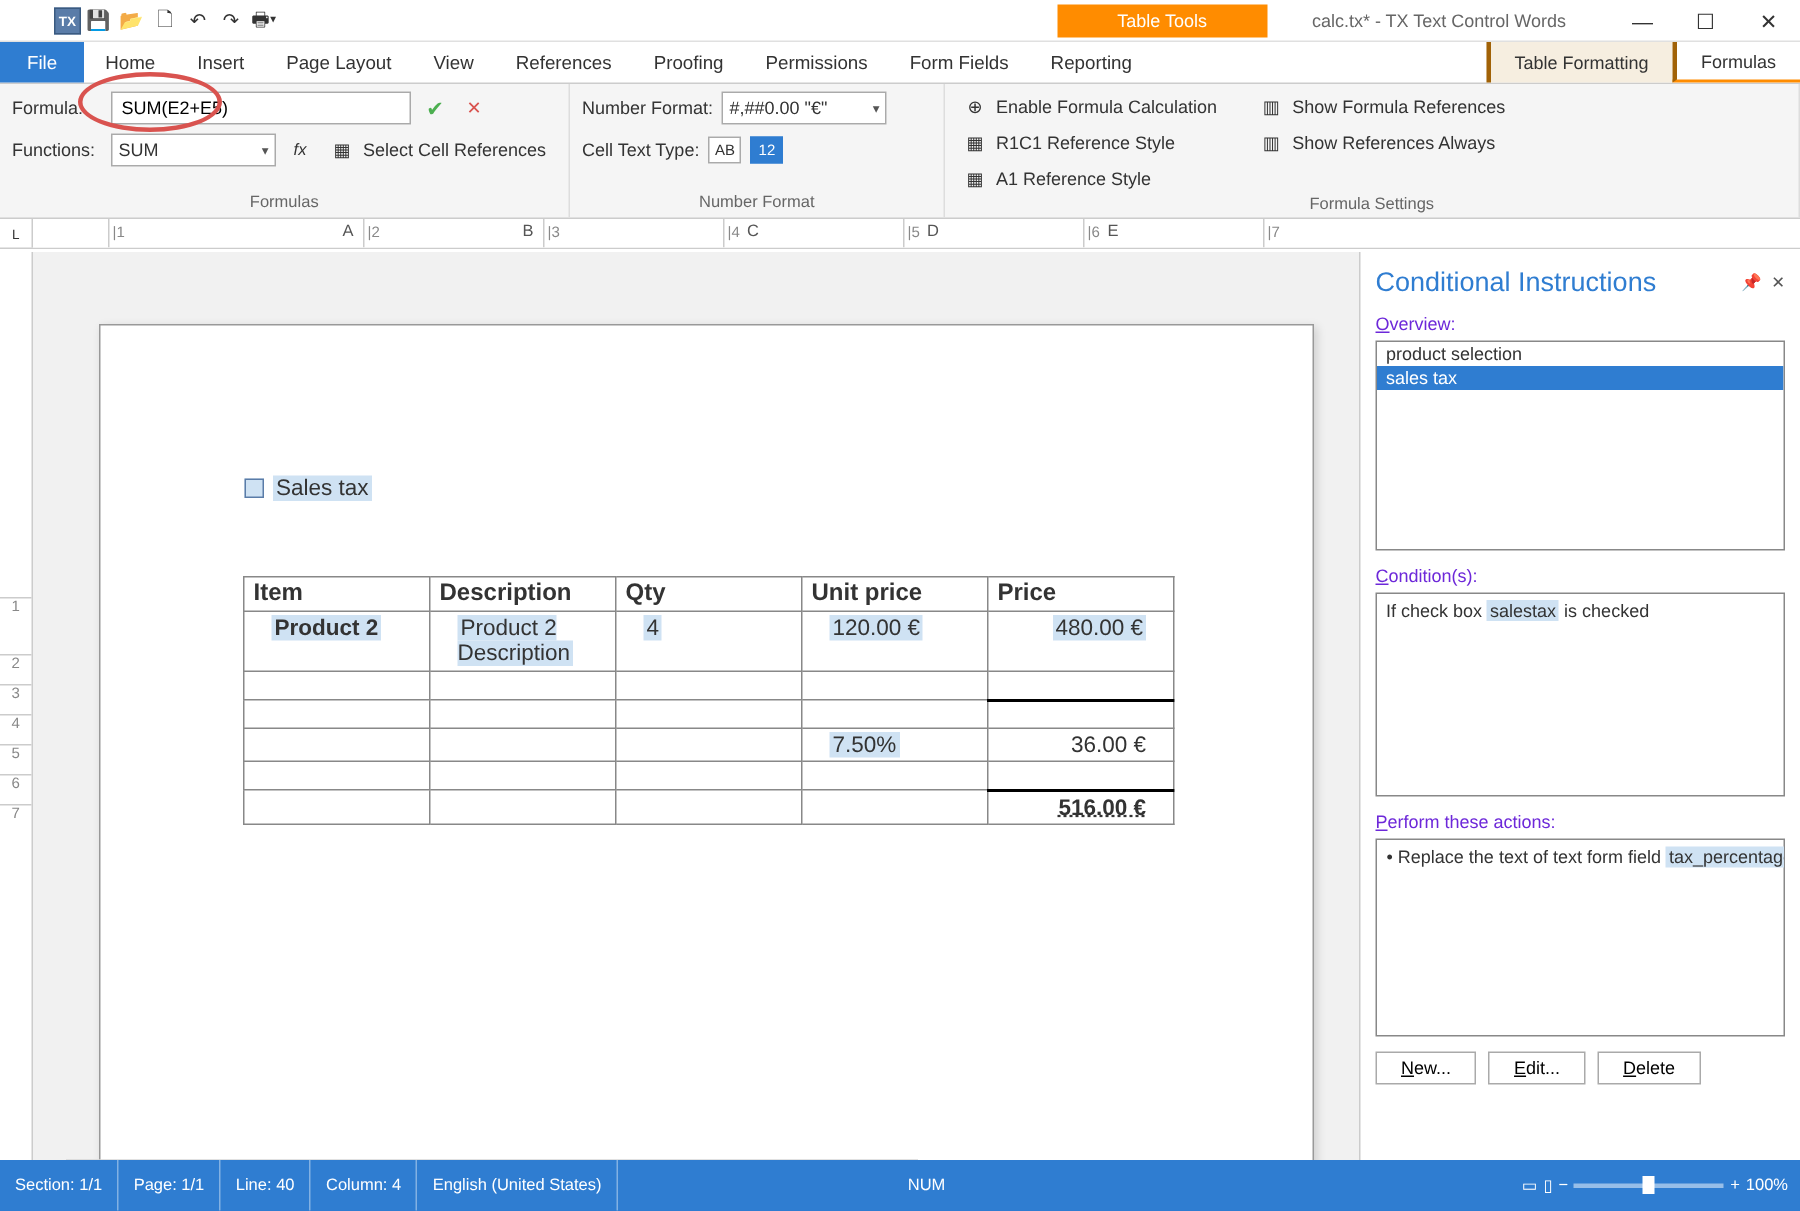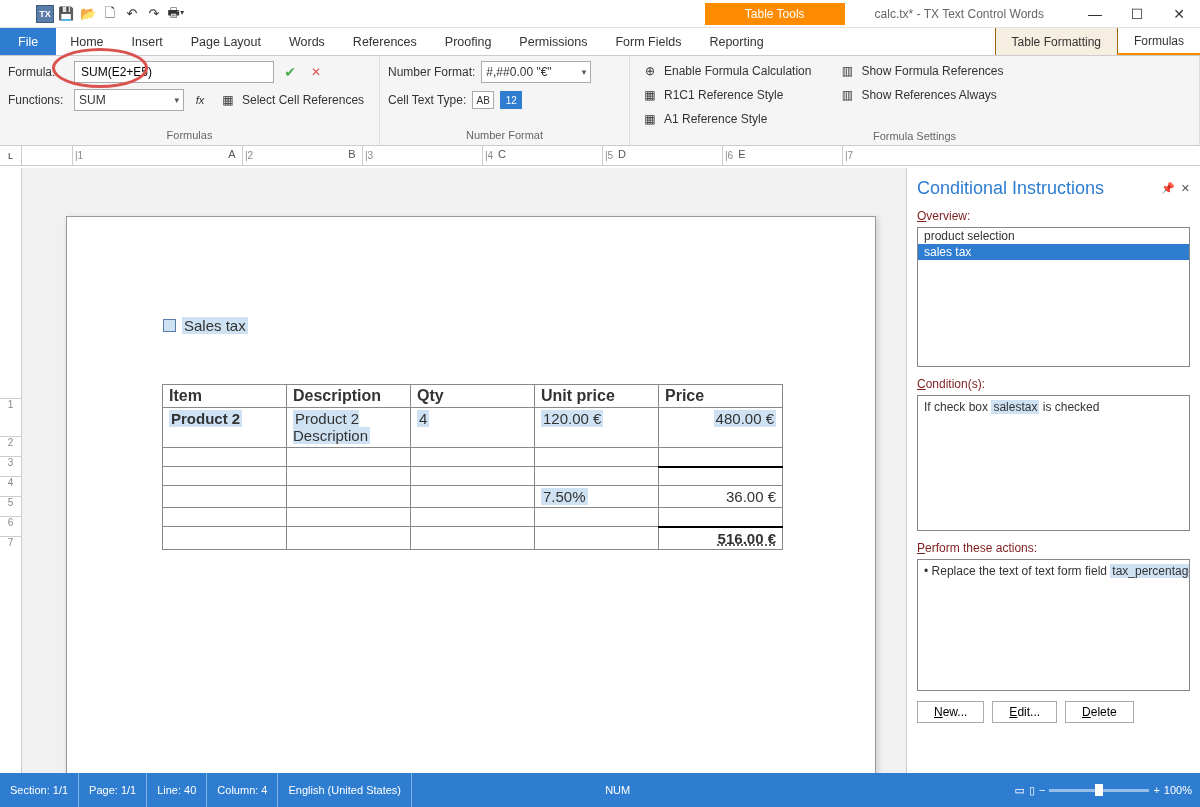--- a/index.html
+++ b/index.html
@@ -14,21 +14,21 @@
 .context-tab-label { background: #ff8c00; color: #fff; padding: 4px 40px; font-size:12px; }
 .title-text { flex: 0 0 auto; padding: 0 30px; font-size:12px; color:#666;}
 .win-controls { display:flex; gap:0; }
 .win-btn { width: 42px; height:28px; display:flex; align-items:center; justify-content:center; font-size:14px; }
 
 
 .ribbon-tabs { height:28px; display:flex; align-items:stretch; border-bottom:1px solid #ccc; background:#fff;}
 .tab { padding: 0 14px; display:flex; align-items:center; font-size:12.5px; color:#333; cursor:default;}
 .tab.file { background:#2f7dd1; color:#fff; padding:0 18px;}
 .context-subtabs { margin-left:auto; display:flex;}
-.ctx-tab { padding:0 16px; display:flex; align-items:center; background:#f6eee0; border-left:1px solid #a16207;}
+.ctx-tab { padding:0 16px; display:flex; align-items:center; background:#f6eee0; border-left:3px solid #a16207;}
 .ctx-tab.active { background:#fff; border-bottom:2px solid #ff8c00;}
 
 
 .ribbon { height:90px; background:#f5f5f5; border-bottom:1px solid #ccc; display:flex; }
 .group { border-right:1px solid #ddd; display:flex; flex-direction:column; padding:4px 8px 2px; position:relative;}
 .group-title { text-align:center; font-size:11px; color:#666; margin-top:auto; padding-bottom:2px;}
 .group-content { display:flex; flex-direction:column; gap:4px; flex:1;}
 .row { display:flex; align-items:center; gap:6px; height:24px;}
 .lbl { font-size:12px; color:#333;}
 .input-box { border:1px solid #aaa; background:#fff; padding:2px 6px; font-size:12px; height:22px;}
@@ -59,33 +59,33 @@
 .doc-viewport { flex:1; background:#f1f1f1; overflow:auto; position:relative;}
 .page { position:absolute; left:44px; top:48px; width:810px; height:680px; background:#fff; border:1px solid #999; box-shadow:2px 2px 6px rgba(0,0,0,.15);}
 
 
 .form-check { position:absolute; left:96px; top:100px; display:flex; align-items:center; gap:6px;}
 .form-check-box { width:13px; height:13px; border:1px solid #5a7ca8; background:#cfe2f3;}
 .form-check-label { font-size:15px; background:#cfe2f3; padding:0 2px;}
 
 
 .doc-table { position:absolute; left:95px; top:167px; border-collapse:collapse; font-size:15px;}
-.doc-table td { border:1px solid #888; padding:2px 6px; vertical-align:top; height:19px;}
+.doc-table td { border:1px solid #888; padding:2px 18px; vertical-align:top; height:19px;}
 .doc-table th { border:1px solid #888; padding:2px 6px; text-align:left; font-weight:bold; font-size:16px;}
 .hl { background:#cfe2f3; padding:0 2px;}
 .hl-b { font-weight:bold;}
 .right { text-align:right;}
 .border-top-thick { border-top:2px solid #000 !important;}
 .underline-dot { text-decoration: underline; text-decoration-style: dotted;}
 
 
 .sidepanel { width:294px; border-left:1px solid #ccc; background:#fff; display:flex; flex-direction:column; padding:10px 10px 10px 10px;}
 .sidepanel-header { display:flex; align-items:center; justify-content:space-between; color:#2f7dd1; font-size:18px; padding-bottom:8px;}
 .panel-close { display:flex; gap:6px; font-size:11px; color:#555;}
-.section-lbl { font-size:12px; color:#7f1d1d; margin-top:2px;}
+.section-lbl { font-size:12px; color:#6d28d9; margin-top:2px;}
 .listbox { border:1px solid #888; height:140px; margin-top:4px; overflow:auto; font-size:12px;}
 .listbox-item { padding:1px 6px;}
 .listbox-item.selected { background:#2f7dd1; color:#fff;}
 .condbox { border:1px solid #888; height:136px; margin-top:4px; padding:4px 6px; font-size:12px;}
 .actbox { border:1px solid #888; height:132px; margin-top:4px; padding:4px 6px; font-size:12px; position:relative; overflow-x:scroll; white-space:nowrap;}
 .field-ref { background:#cfe2f3; padding:0 2px;}
 .panel-buttons { display:flex; gap:8px; margin-top:10px; justify-content:flex-start;}
 .btn { border:1px solid #aaa; background:#fff; padding:3px 16px; font-size:12px;}
 
 
@@ -122,21 +122,21 @@
     <div class="win-btn">☐</div>
     <div class="win-btn">✕</div>
   </div>
 </div>
 
 <div class="ribbon-tabs">
   <div class="tab file">File</div>
   <div class="tab">Home</div>
   <div class="tab">Insert</div>
   <div class="tab">Page Layout</div>
-  <div class="tab">Words</div>
+  <div class="tab">View</div>
   <div class="tab">References</div>
   <div class="tab">Proofing</div>
   <div class="tab">Permissions</div>
   <div class="tab">Form Fields</div>
   <div class="tab">Reporting</div>
   <div class="context-subtabs">
     <div class="ctx-tab">Table Formatting</div>
     <div class="ctx-tab active">Formulas</div>
   </div>
 </div>

